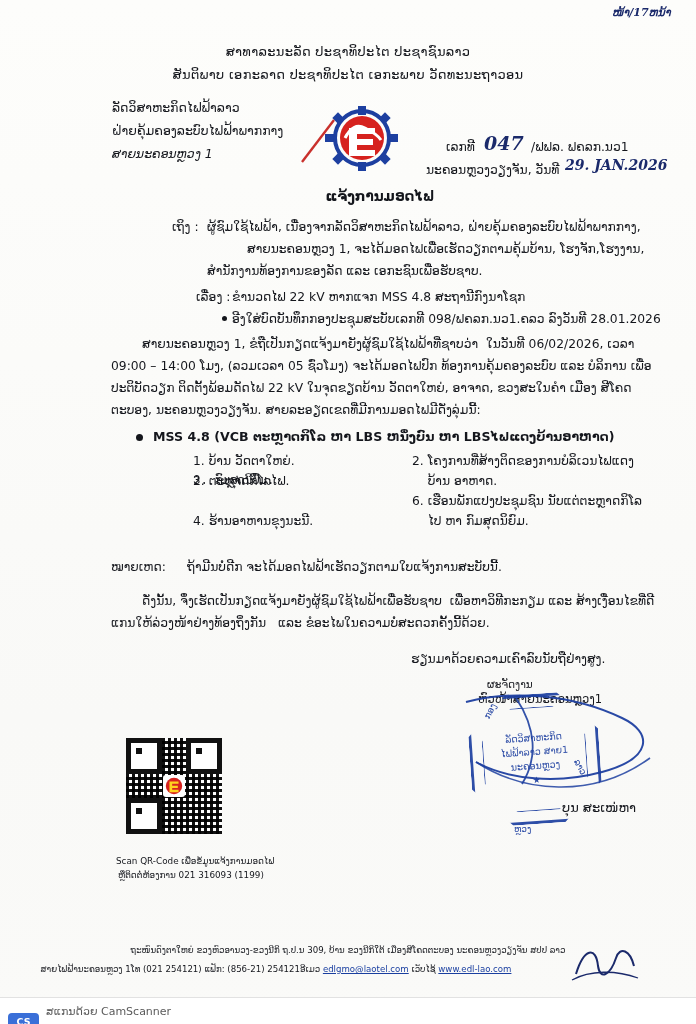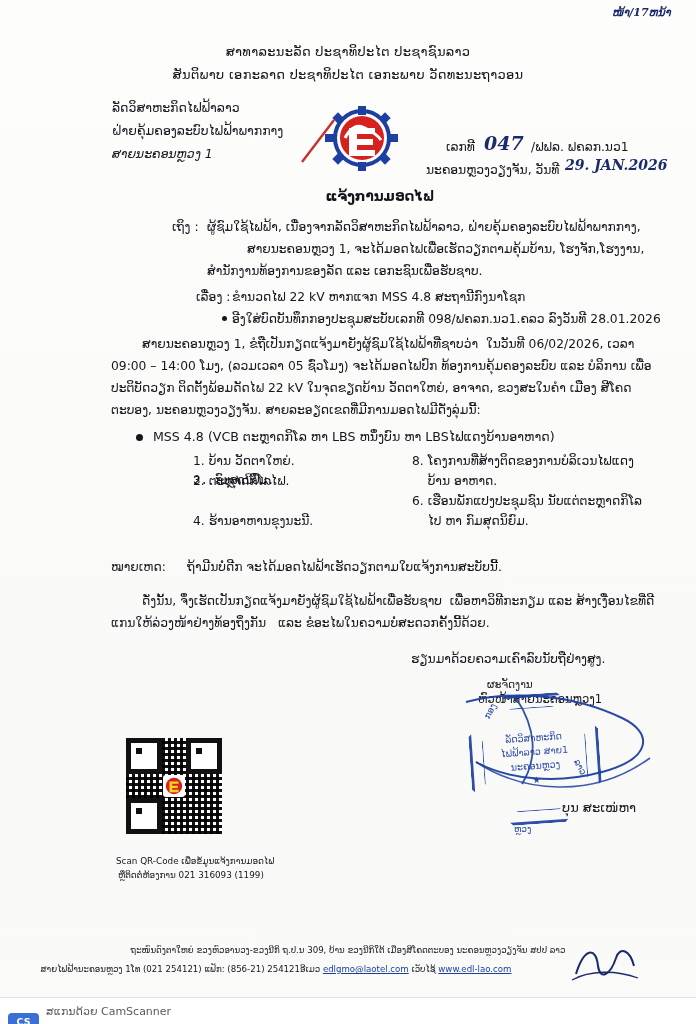--- a/index.html
+++ b/index.html
@@ -223,28 +223,28 @@
     <div class="ln body-txt" style="left:232px; top:288px;">ຂໍານວດໄຟ 22 kV ຫາກແຈກ MSS 4.8 ສະຖານີກົງນາໂຊກ</div>
     <div class="bullet-dot" style="left:222px; top:316px; width:5px; height:5px;"></div>
     <div class="ln body-txt" style="left:232px; top:310px;">ອີງໃສ່ບົດບັນທຶກກອງປະຊຸມສະບັບເລກທີ 098/ຟຄລກ.ນວ1.ຄລວ ລົງວັນທີ 28.01.2026</div>
 
     <div class="ln body-txt" style="left:142px; top:335px;">ສາຍນະຄອນຫຼວງ 1, ຂໍຖືເປັນກຽດແຈ້ງມາຍັງຜູ້ຊົມໃຊ້ໄຟຟ້າທີ່ຊາບວ່າ  ໃນວັນທີ 06/02/2026, ເວລາ</div>
     <div class="ln body-txt" style="left:111px; top:357px;">09:00 – 14:00 ໂມງ, (ລວມເວລາ 05 ຊົ່ວໂມງ) ຈະໄດ້ມອດໄຟປົກ ທ້ອງການຄຸ້ມຄອງລະບົບ ແລະ ບໍລິການ ເພື່ອ</div>
     <div class="ln body-txt" style="left:111px; top:379px;">ປະຕິບັດວຽກ ຕິດຕັ້ງພ້ອມດັດໄຟ 22 kV ໃນຈຸດຂຽດບ້ານ ວັດຕາໃຫຍ່, ອາຈາດ, ຂວງສະໃນຄໍາ ເມືອງ ສີໂຄດ</div>
     <div class="ln body-txt" style="left:111px; top:401px;">ຕະບອງ, ນະຄອນຫຼວງວຽງຈັນ. ສາຍລະອຽດເຂດທີ່ມີການມອດໄຟມີດັ່ງລຸ່ມນີ້:</div>
 
     <div class="bullet-dot" style="left:136px; top:434px;"></div>
-    <div class="ln" style="left:153px; top:429px; font-size:12.6px; font-weight:normal;">MSS 4.8 (VCB ຕະຫຼາດກິໂລ ຫາ LBS ຫນຶ່ງບົນ ຫາ LBSໄຟແດງບ້ານອາຫາດ)</div>
+    <div class="ln" style="left:153px; top:429px; font-size:12.6px; font-weight:bold;">MSS 4.8 (VCB ຕະຫຼາດກິໂລ ຫາ LBS ຫນຶ່ງບົນ ຫາ LBSໄຟແດງບ້ານອາຫາດ)</div>
 
     <div class="ln num-list" style="left:193px; top:452px;">1. ບ້ານ ວັດຕາໃຫຍ່.</div>
     <div class="ln num-list" style="left:193px; top:472px;">2. ຕະຫຼາດກິໂລໄຟ.</div>
     <div class="ln num-list" style="left:193px; top:472px;font-family:Liberation Mono, monospace;">3. ກົມສຸດນິຍົມ.</div>
     <div class="ln num-list" style="left:193px; top:512px;">4. ຮ້ານອາຫານຂຸງນະນີ.</div>
 
-    <div class="ln num-list" style="left:412px; top:452px;">8. ໂຄງການທີ່ສ້າງຕິດຂອງການບໍລິເວນໄຟແດງ</div>
+    <div class="ln num-list" style="left:412px; top:452px;">2. ໂຄງການທີ່ສ້າງຕິດຂອງການບໍລິເວນໄຟແດງ</div>
     <div class="ln num-list" style="left:412px; top:472px;">    ບ້ານ ອາຫາດ.</div>
     <div class="ln num-list" style="left:412px; top:492px;">6. ເຮືອນພັກແປງປະຊຸມຊົນ ນັບແຕ່ຕະຫຼາດກິໂລ</div>
     <div class="ln num-list" style="left:412px; top:512px;">    ໄປ ຫາ ກົມສຸດນິຍົມ.</div>
 
     <div class="ln body-txt" style="left:111px; top:558px;">ໝາຍເຫດ:</div>
     <div class="ln body-txt" style="left:187px; top:558px;">ຖ້າມີນບໍ່ດີກ ຈະໄດ້ມອດໄຟຟ້າເຮັດວຽກຕາມໃບແຈ້ງການສະບັບນີ້.</div>
 
     <div class="ln body-txt" style="left:142px; top:592px;">ດັ່ງນັ້ນ, ຈຶ່ງເຮັດເປັນກຽດແຈ້ງມາຍັງຜູ້ຊົມໃຊ້ໄຟຟ້າເພື່ອຮັບຊາບ  ເພື່ອຫາວິທີກະກຽມ ແລະ ສ້າງເງື່ອນໄຂທີ່ດີ</div>
     <div class="ln body-txt" style="left:111px; top:614px;">ແກນໃຫ້ລ່ວງໜ້າຢ່າງທ້ອງຖິ່ງກັນ   ແລະ ຂໍອະໄພໃນຄວາມບໍ່ສະດວກຄັ້ງນີ້ດ້ວຍ.</div>
 

